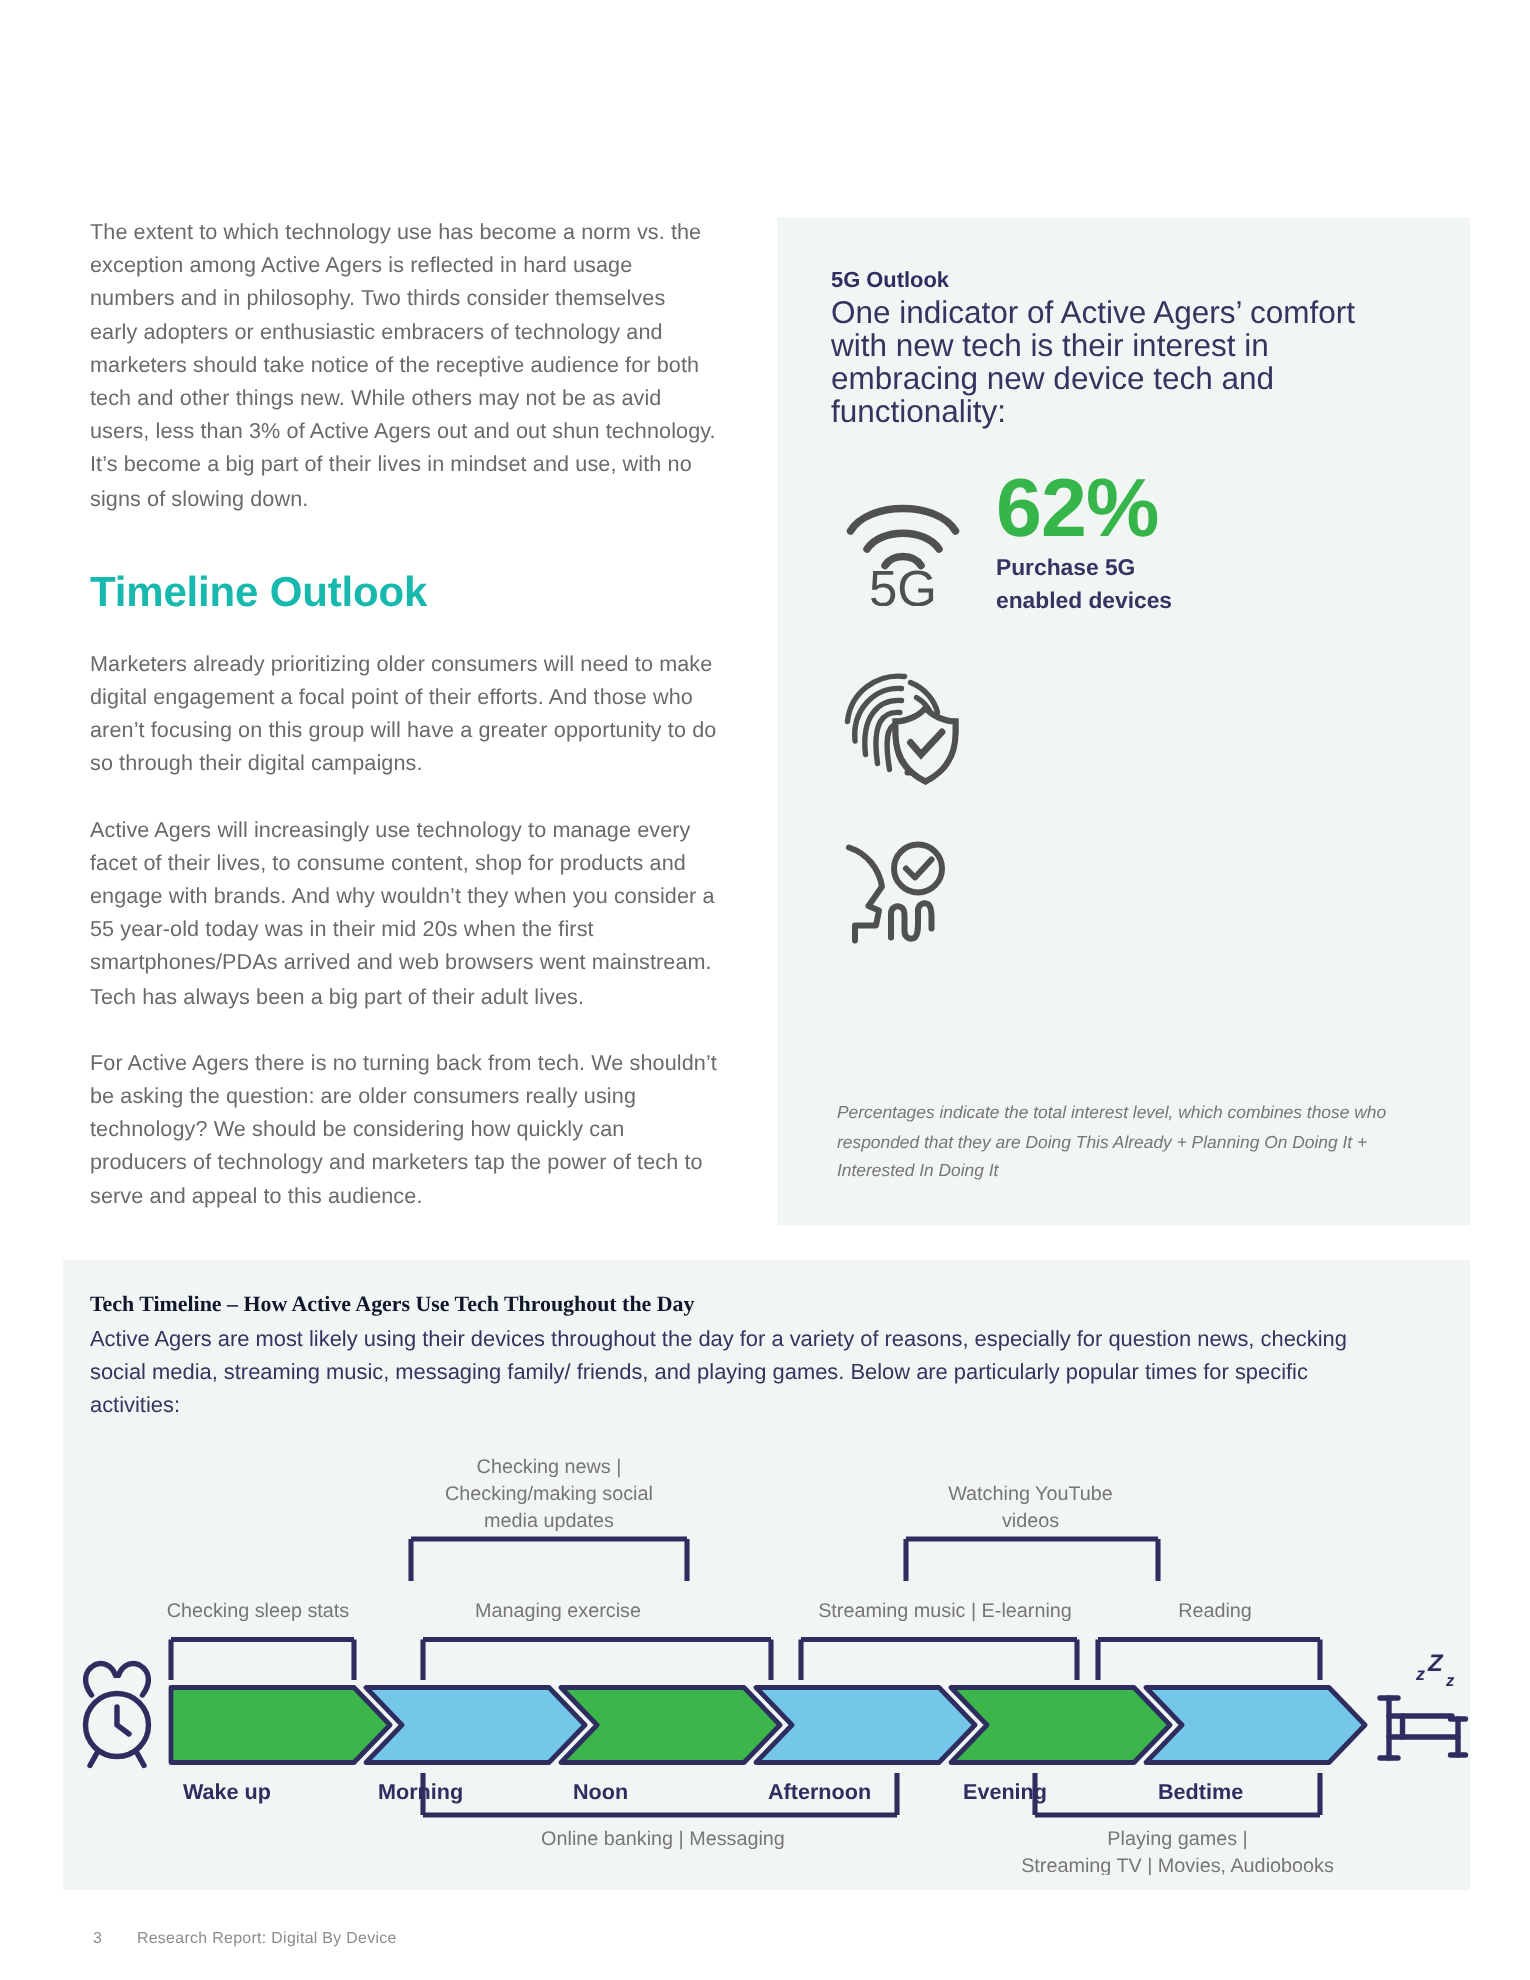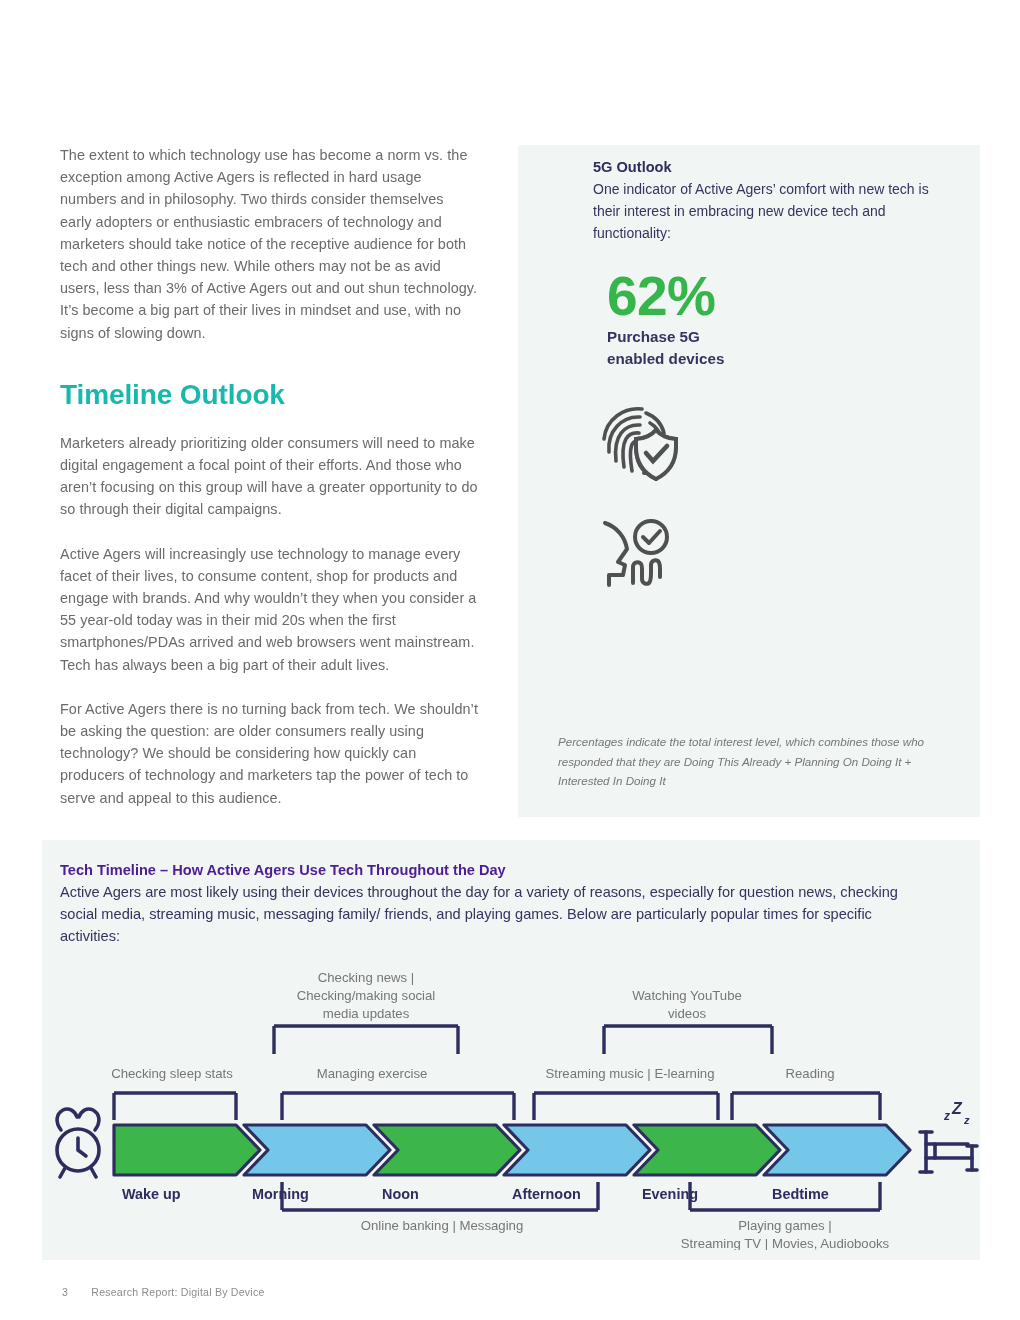--- a/index.html
+++ b/index.html
@@ -41,29 +41,29 @@
 
   
   #outlook-panel {
     position: absolute;
     left: 518px;
     top: 145px;
     width: 462px;
     height: 672px;
     background: #f1f5f3;
   }
-  #outlook-inner { padding: 14px 36px 0 36px; margin-left: 39px; }
+  #outlook-inner { padding: 34px 36px 0 36px; }
   #outlook-title {
     font-size: 14.6px;
     font-weight: 700;
     color: #2d2e5f;
     margin: 0 0 3px 0;
   }
   #outlook-desc {
-    font-size: 14px;
+    font-size: 21px;
     line-height: 22px;
     color: #33345f;
     margin: 0;
   }
 
   .stat-row {
     display: flex;
     align-items: flex-start;
     margin-top: 28px;
   }
@@ -113,22 +113,23 @@
   }
   #timeline-head {
     position: absolute;
     left: 60px;
     top: 862px;
     width: 860px;
   }
   #timeline-title {
     font-size: 14.6px;
     font-weight: 700;
-    color: #4c1d95;
+    color: #0f172a;
     margin: 0 0 3px 0;
+    font-family: Liberation Serif, serif;
   }
   #timeline-sub {
     font-size: 14.6px;
     line-height: 22px;
     color: #33345f;
     margin: 0;
   }
   #timeline-svg-wrap {
     position: absolute;
     left: 42px;
@@ -159,20 +160,28 @@
   <p class="body-para">Active Agers will increasingly use technology to manage every facet of their lives, to consume content, shop for products and engage with brands. And why wouldn’t they when you consider a 55 year-old today was in their mid 20s when the first smartphones/PDAs arrived and web browsers went mainstream. Tech has always been a big part of their adult lives.</p>
   <p class="body-para">For Active Agers there is no turning back from tech. We shouldn’t be asking the question: are older consumers really using technology? We should be considering how quickly can producers of technology and marketers tap the power of tech to serve and appeal to this audience.</p>
 </div>
 
 <div id="outlook-panel">
   <div id="outlook-inner">
     <div id="outlook-title">5G Outlook</div>
     <p id="outlook-desc">One indicator of Active Agers’ comfort with new tech is their interest in embracing new device tech and functionality:</p>
 
     <div class="stat-row">
+      <div class="stat-icon">
+        <svg width="78" height="86" viewBox="0 0 78 86" fill="none">
+          <path d="M4 36 C16 16, 62 16, 74 36" stroke="#4f5052" stroke-width="5" stroke-linecap="round"></path>
+          <path d="M15 48 C24 34, 54 34, 63 48" stroke="#4f5052" stroke-width="5" stroke-linecap="round"></path>
+          <path d="M27 59 C32 51, 46 51, 51 59" stroke="#4f5052" stroke-width="5" stroke-linecap="round"></path>
+          <text x="39" y="86" text-anchor="middle" font-family="'Liberation Sans',sans-serif" font-size="34" font-weight="400" fill="#4f5052">5G</text>
+        </svg>
+      </div>
       <div class="stat-text">
         <div class="stat-pct">62%</div>
         <div class="stat-label light">Purchase 5G<br>enabled devices</div>
       </div>
     </div>
 
     <div class="stat-row">
       <div class="stat-icon">
         <svg width="82" height="82" viewBox="0 0 82 82" fill="none" stroke="#4f5052" stroke-width="3.6" stroke-linecap="round">
           <path d="M4 38 C6 18, 24 6, 42 8"></path>

